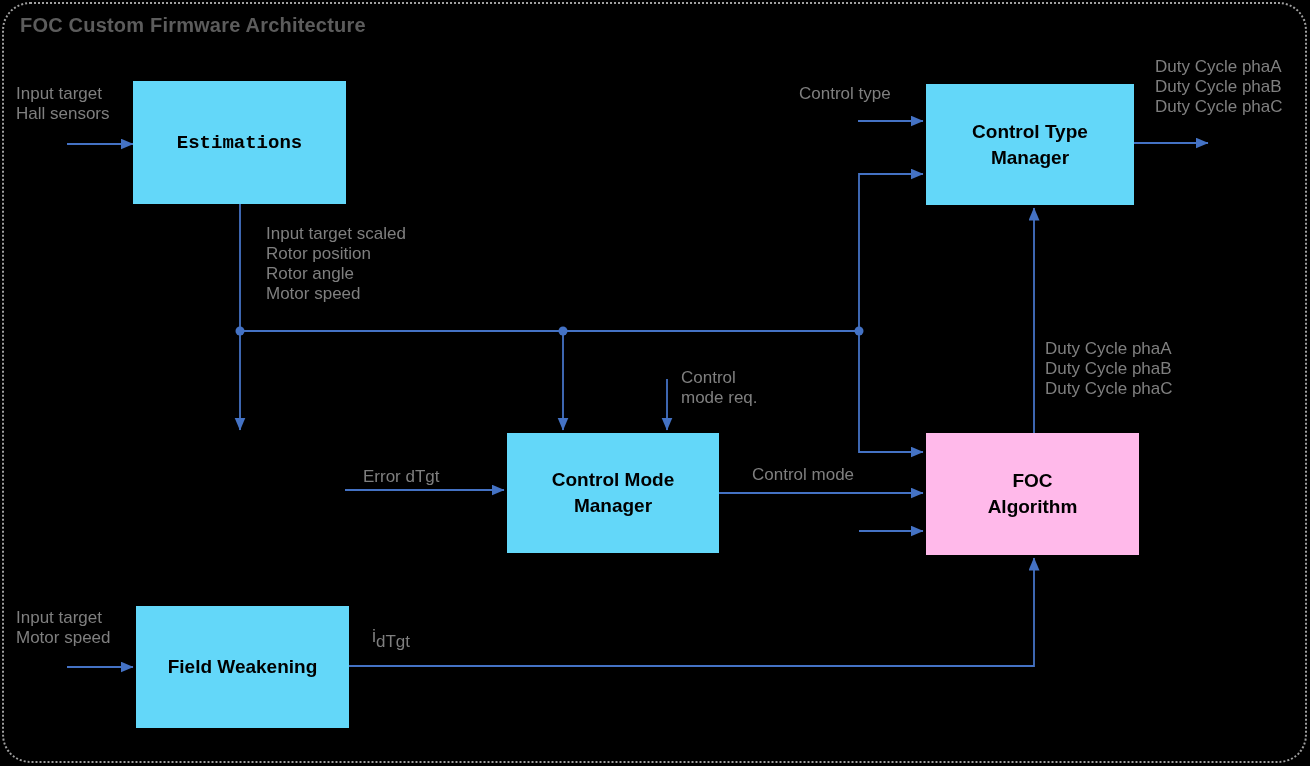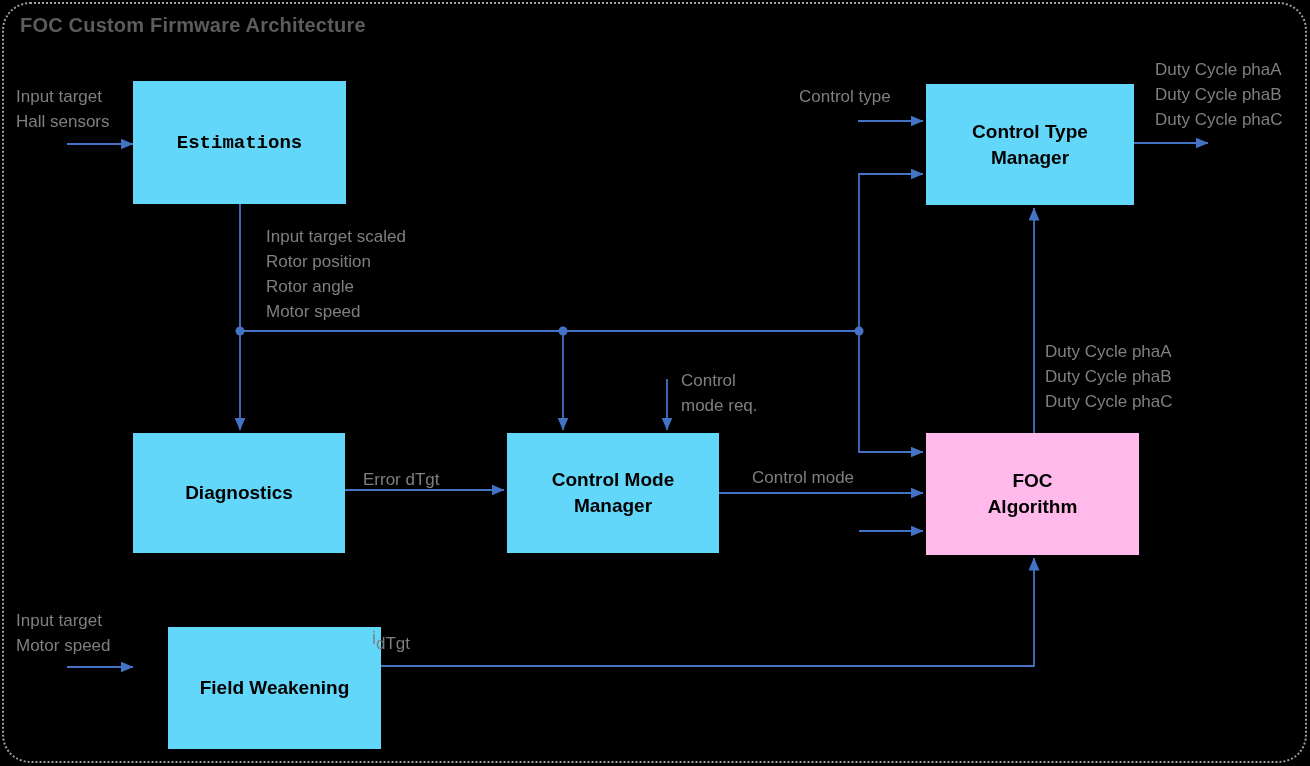--- a/index.html
+++ b/index.html
@@ -44,27 +44,27 @@
     white-space: pre-line;
   }
   .block.cyan { background: var(--box-cyan, #63D7F9); }
   .block.pink { background: var(--box-pink, #FFB9EA); }
 
   .blk-estimations      { left: 133px; top:  81px; width: 213px; height: 123px; font-family: Liberation Mono, monospace; }
   .blk-ctm              { left: 926px; top:  84px; width: 208px; height: 121px; }
   .blk-diagnostics      { left: 133px; top: 433px; width: 212px; height: 120px; }
   .blk-cmm              { left: 507px; top: 433px; width: 212px; height: 120px; }
   .blk-foc              { left: 926px; top: 433px; width: 213px; height: 122px; justify-content: center; }
-  .blk-fw               { left: 136px; top: 627px; width: 213px; height: 122px; margin-left: 32px; }
+  .blk-fw               { left: 136px; top: 606px; width: 213px; height: 122px; }
 
   .lbl {
     position: absolute;
     color: var(--label-gray, #7F7F7F);
     font-size: 17px;
-    line-height: 25px;
+    line-height: 20px;
     white-space: pre-line;
   }
   .lbl-est-in    { left:   16px; top:  84px; }
   .lbl-est-out   { left:  266px; top: 224px; }
   .lbl-ctrltype  { left:  799px; top:  84px; }
   .lbl-duty-out  { left: 1155px; top:  57px; }
   .lbl-modereq   { left:  681px; top: 368px; }
   .lbl-errflag   { left:  363px; top: 467px; }
   .lbl-ctrlmode  { left:  752px; top: 465px; }
   .lbl-duty-int  { left: 1045px; top: 339px; }
@@ -135,23 +135,20 @@
     <polyline class="conn" points="349,666 1034,666 1034,558" marker-end="url(#ah)"></polyline>
   </svg>
 
   <div class="block cyan blk-estimations">
     <span>Estimations</span>
   </div>
   <div class="block cyan blk-ctm">
     <span>Control Type
 Manager</span>
   </div>
-  <div class="block cyan blk-diagnostics">
-    <span>Diagnostics</span>
-  </div>
   <div class="block cyan blk-cmm">
     <span>Control Mode
 Manager</span>
   </div>
   <div class="block pink blk-foc">
     <span>FOC
 Algorithm</span>
   </div>
   <div class="block cyan blk-fw">
     <span>Field Weakening</span>

